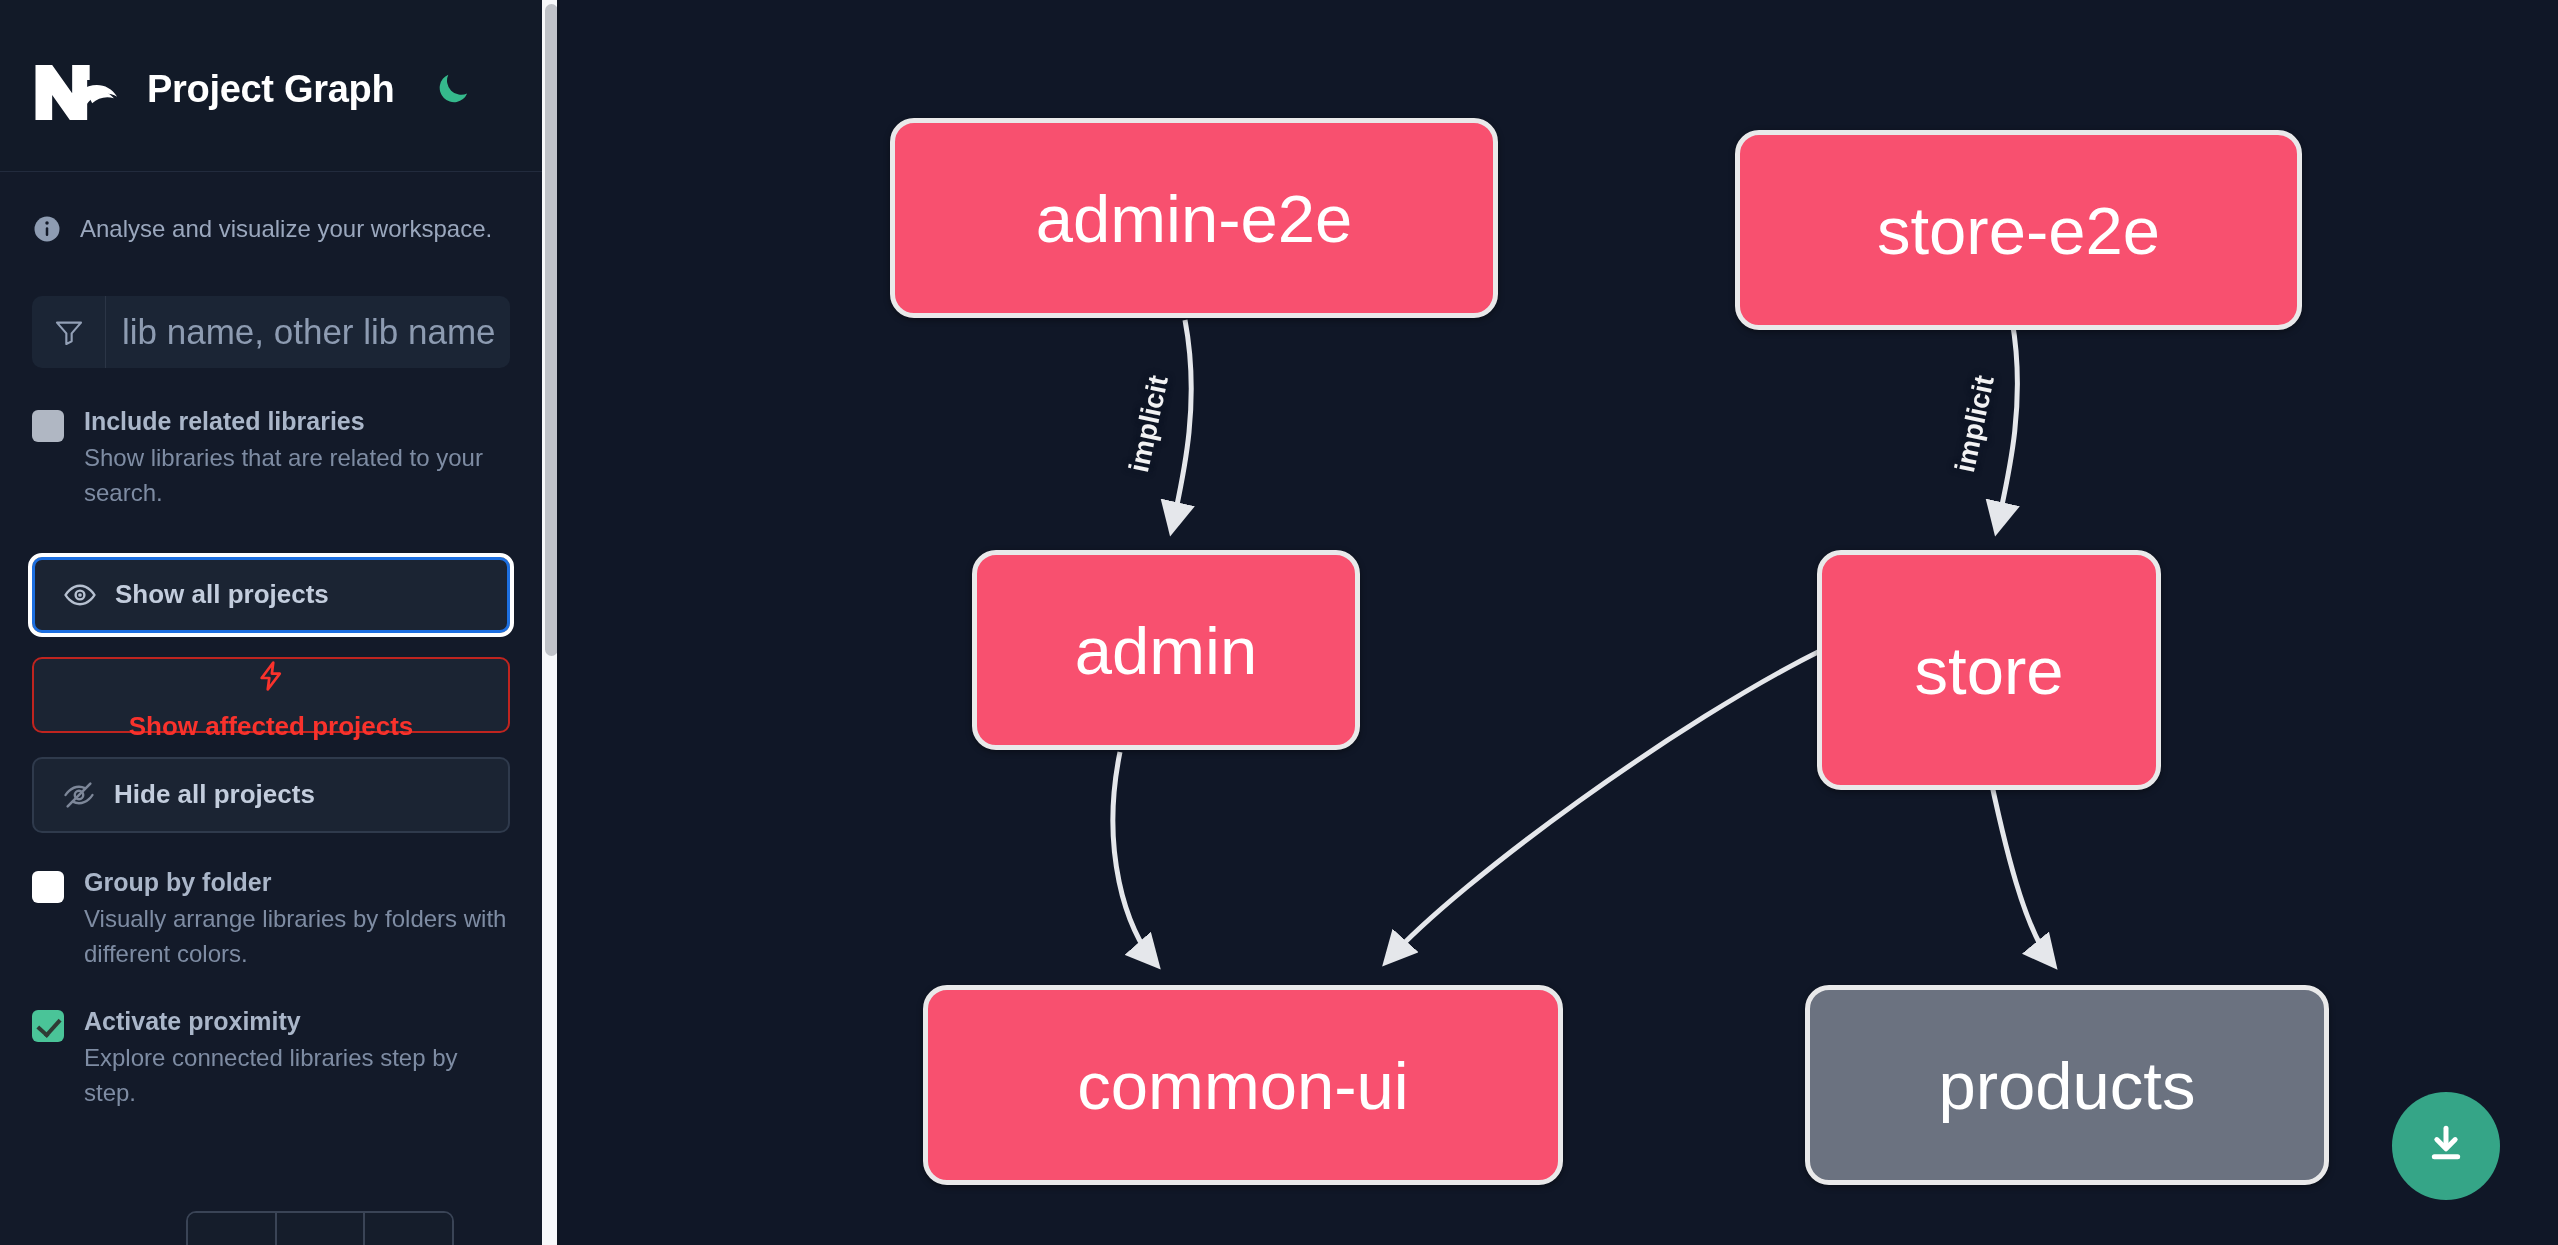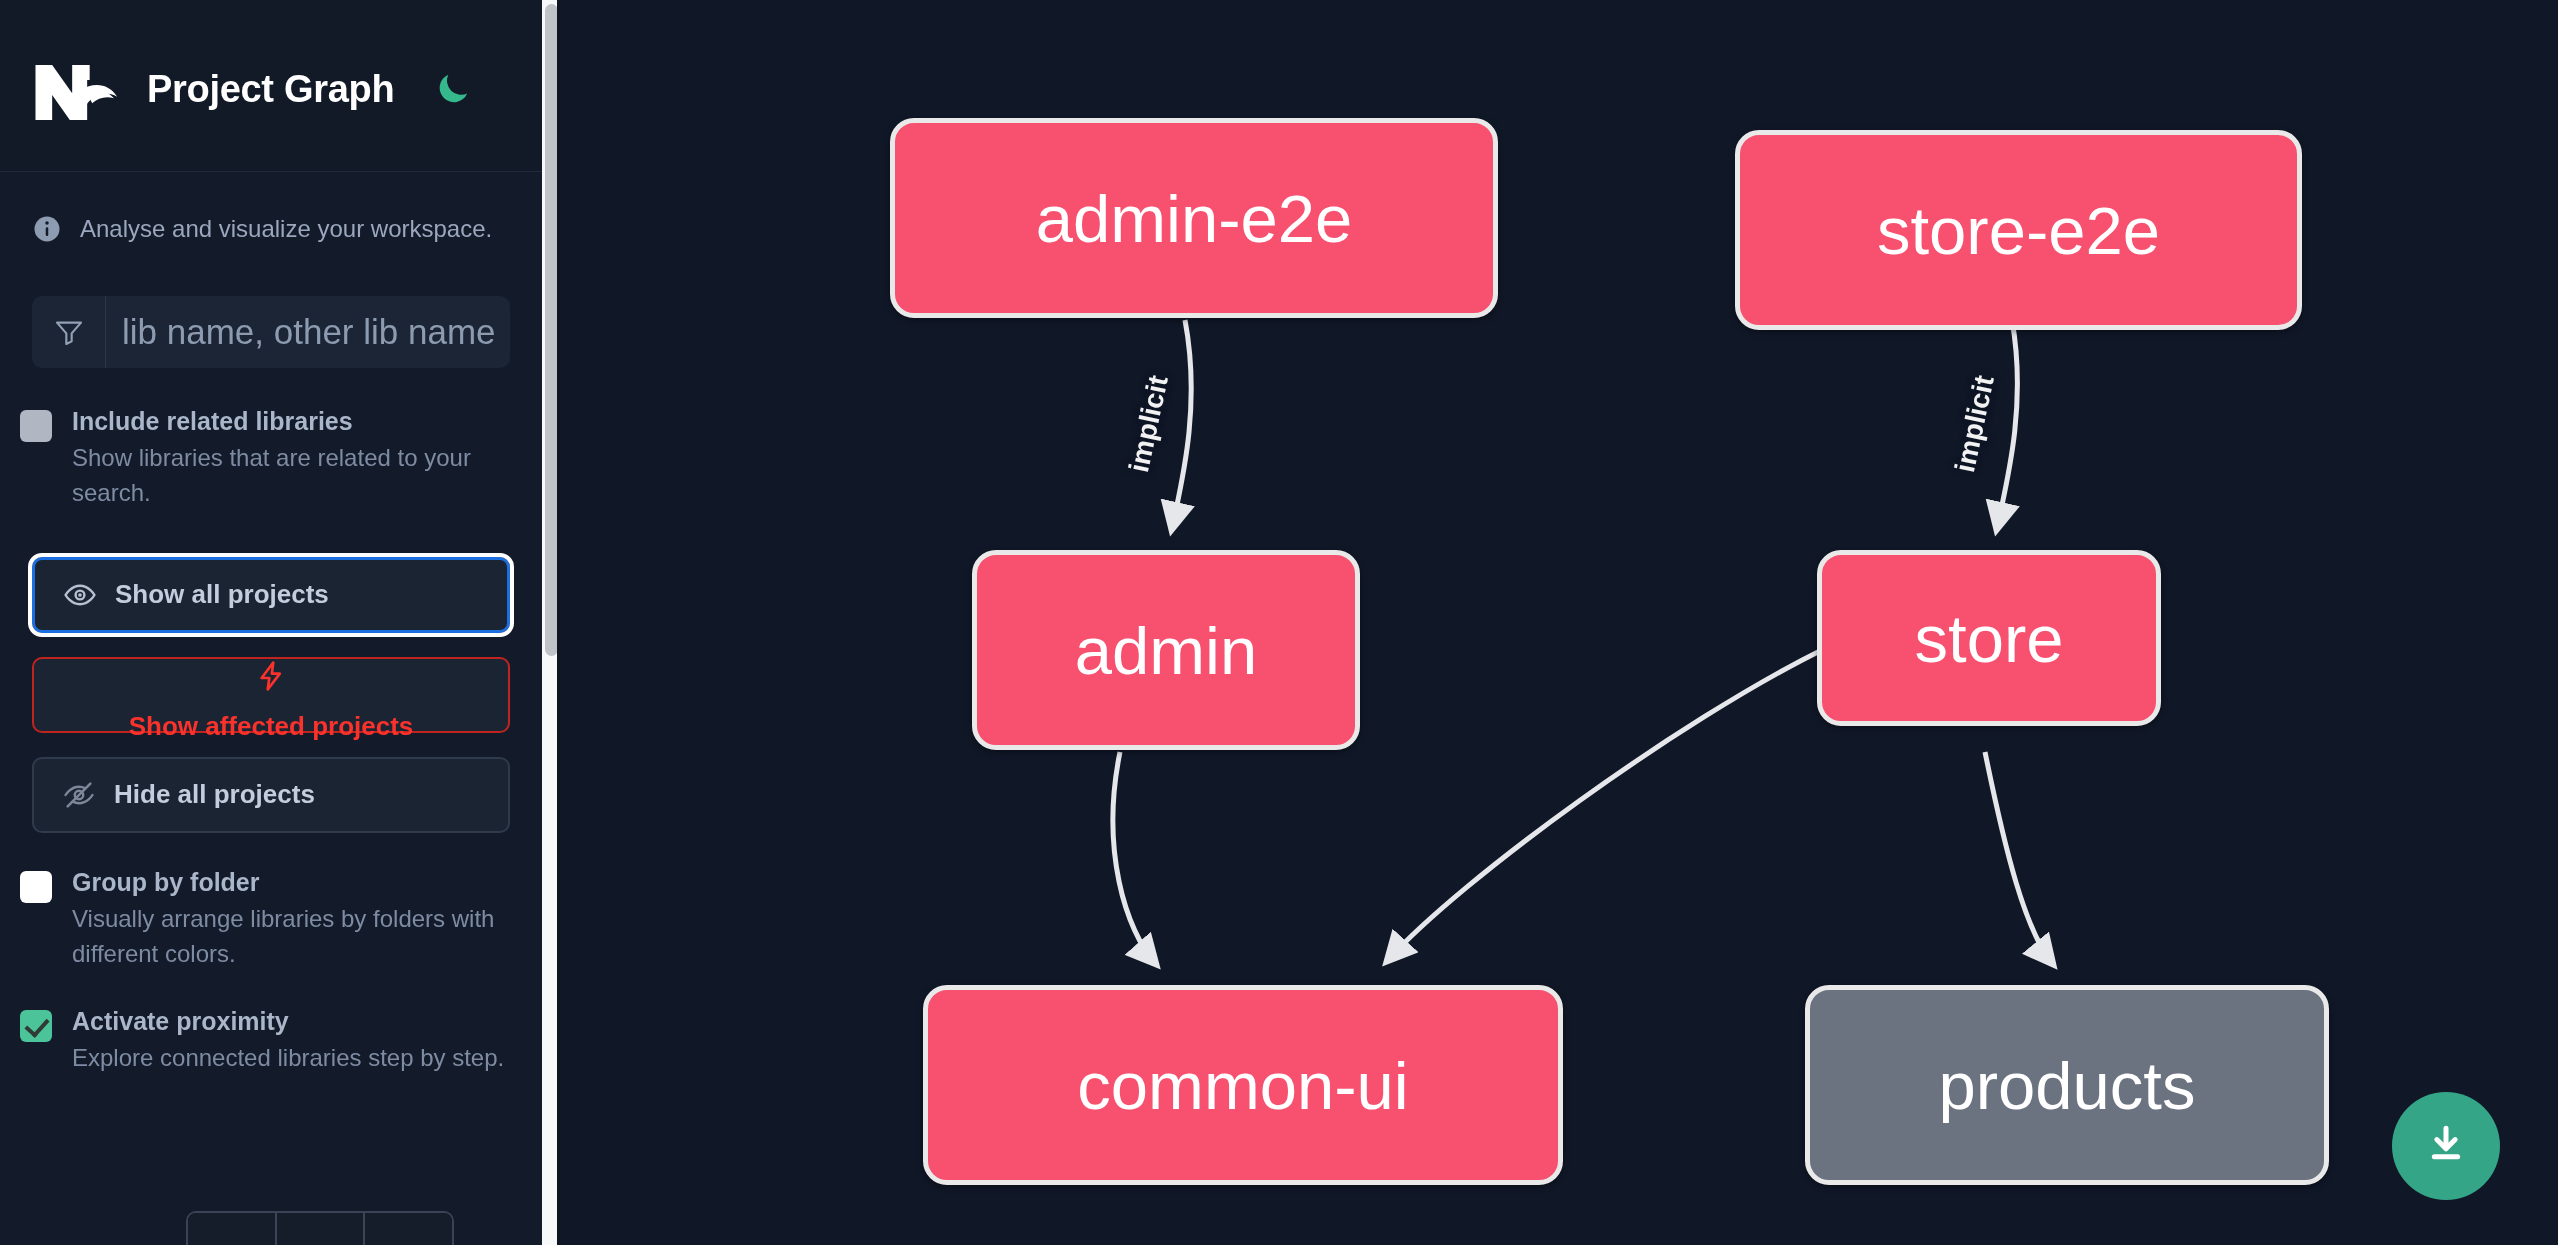--- a/index.html
+++ b/index.html
@@ -99,21 +99,21 @@
     color: #c8d2e0;
     font-size: 35px;
     font-family: "Liberation Sans", sans-serif;
     padding: 0 16px;
   }
   .filter-input::placeholder { color: #8d9bb1; }
 
   .check-row {
     display: flex;
     gap: 20px;
-    padding: 0 20px;
+    padding: 0 32px;
     margin-top: 38px;
   }
   .cb {
     width: 32px; height: 32px;
     flex: 0 0 32px;
     border-radius: 6px;
     margin-top: 4px;
     cursor: pointer;
     position: relative;
   }
@@ -402,21 +402,21 @@
 
     <div class="node node-pink" style="left:330px;  top:118px;  width:608px; height:200px;">
       <span>admin-e2e</span>
     </div>
     <div class="node node-pink" style="left:1175px; top:130px;  width:567px; height:200px;">
       <span>store-e2e</span>
     </div>
     <div class="node node-pink" style="left:412px;  top:550px;  width:388px; height:200px;">
       <span>admin</span>
     </div>
-    <div class="node node-pink" style="left:1257px; top:550px;  width:344px; height:176px;">
+    <div class="node node-pink" style="left:1257px; top:550px;  width:344px; height:240px;">
       <span>store</span>
     </div>
     <div class="node node-pink" style="left:363px;  top:985px;  width:640px; height:200px;">
       <span>common-ui</span>
     </div>
     <div class="node node-gray" style="left:1245px; top:985px;  width:524px; height:200px;">
       <span>products</span>
     </div>
 
     <div class="edge-label" style="left:540px; top:408px; transform:rotate(-78deg);">implicit</div>

